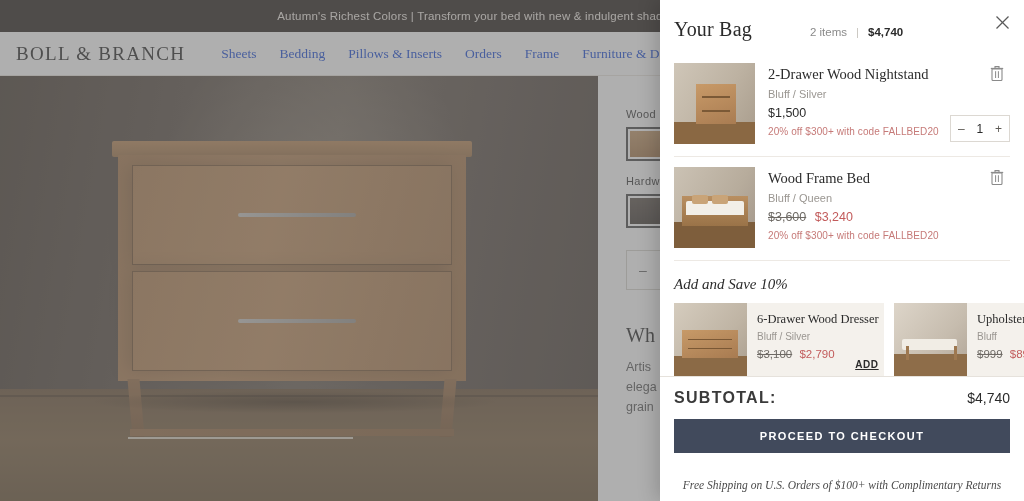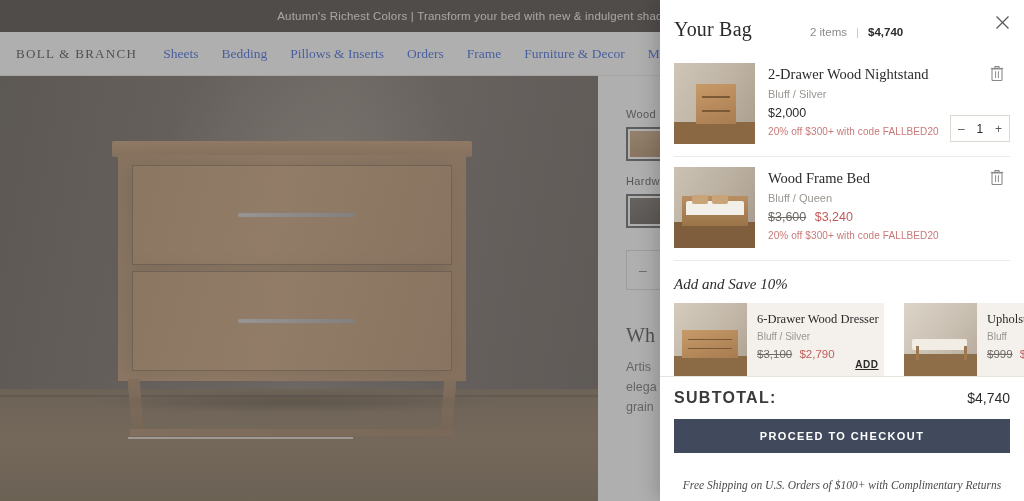--- a/index.html
+++ b/index.html
@@ -26,22 +26,22 @@
     font-size: 11.5px; white-space: nowrap;
   }
 
   .navbar {
     position: absolute; top: 32px; left: 0; width: 1024px; height: 44px;
     background: #ffffff; display: flex; align-items: center;
     border-bottom: 1px solid #EAE6E1;
   }
   .brand {
     font-family: "Liberation Serif", serif;
-    font-size: 13px; letter-spacing: 1.3px; color: #2B2B2B;
-    margin-left: 16px; margin-right: 26px; white-space: nowrap;
+    font-size: 19px; letter-spacing: 1.3px; color: #2B2B2B;
+    margin-left: 16px; margin-right: 36px; white-space: nowrap;
   }
   .navlinks { display: flex; align-items: center; gap: 23px; }
   .navlinks a {
     font-family: "Liberation Serif", serif;
     font-size: 13.5px; color: #1d4ed8; text-decoration: none; white-space: nowrap;
   }
 
   
   .hero {
     position: absolute; top: 76px; left: 0; width: 598px; height: 425px;
@@ -220,21 +220,21 @@
     display: flex; align-items: center; justify-content: space-between;
     padding: 0 7px;
   }
   .qty span { font-size: 12px; color: #5E5A55; cursor: pointer; user-select: none; }
   .qty .num { color: #2B2B2B; cursor: default; }
 
   .addsave-title {
     font-family: "Liberation Serif", serif; font-style: italic;
     font-size: 15px; color: #2B2B2B; margin: 15px 0 10px 0;
   }
-  .rec-row { display: flex; gap: 20px; }
+  .rec-row { display: flex; gap: 10px; }
   .rec-card {
     flex: 0 0 210px; height: 73px; background: #F4F1EC; display: flex; overflow: hidden;
     position: relative;
   }
   .rec-thumb { width: 73px; height: 73px; flex: 0 0 73px; position: relative; overflow: hidden; }
   .r-dresser .wall { position:absolute; inset:0; background: linear-gradient(130deg,#D5CCBE,#BFB4A4 60%,#A99D8D); }
   .r-dresser .floor { position:absolute; left:0; bottom:0; width:100%; height:20px; background:#8B6A46; }
   .r-dresser .obj { position:absolute; left:8px; bottom:18px; width:56px; height:28px; background:linear-gradient(160deg,#C79A68,#A87B51); }
   .r-dresser .obj:before, .r-dresser .obj:after {
     content:""; position:absolute; left:6px; width:44px; height:1.2px; background:#7A5835;
@@ -368,21 +368,21 @@
 
       <div class="line-item">
         <div class="thumb t-night">
           <div class="wall"></div>
             <div class="floor"></div>
             <div class="obj"></div>
         </div>
         <div class="li-info">
           <div class="li-title">2-Drawer Wood Nightstand</div>
           <div class="li-variant">Bluff / Silver</div>
-          <div class="li-price">$2,000</div>
+          <div class="li-price">$1,500</div>
           <div class="li-promo">20% off $300+ with code FALLBED20</div>
         </div>
         <div class="trash">
           <svg width="14" height="16" viewBox="0 0 14 16">
             <path d="M2 4h10v10.5a1 1 0 0 1-1 1H3a1 1 0 0 1-1-1V4z" fill="none" stroke="#8A8A8A" stroke-width="1.1"></path>
             <line x1="0.8" y1="3.4" x2="13.2" y2="3.4" stroke="#8A8A8A" stroke-width="1.1"></line>
             <path d="M5 3.4V1.6h4v1.8" fill="none" stroke="#8A8A8A" stroke-width="1.1"></path>
             <line x1="5.6" y1="6.2" x2="5.6" y2="13" stroke="#8A8A8A" stroke-width="1"></line>
             <line x1="8.4" y1="6.2" x2="8.4" y2="13" stroke="#8A8A8A" stroke-width="1"></line>
           </svg>

